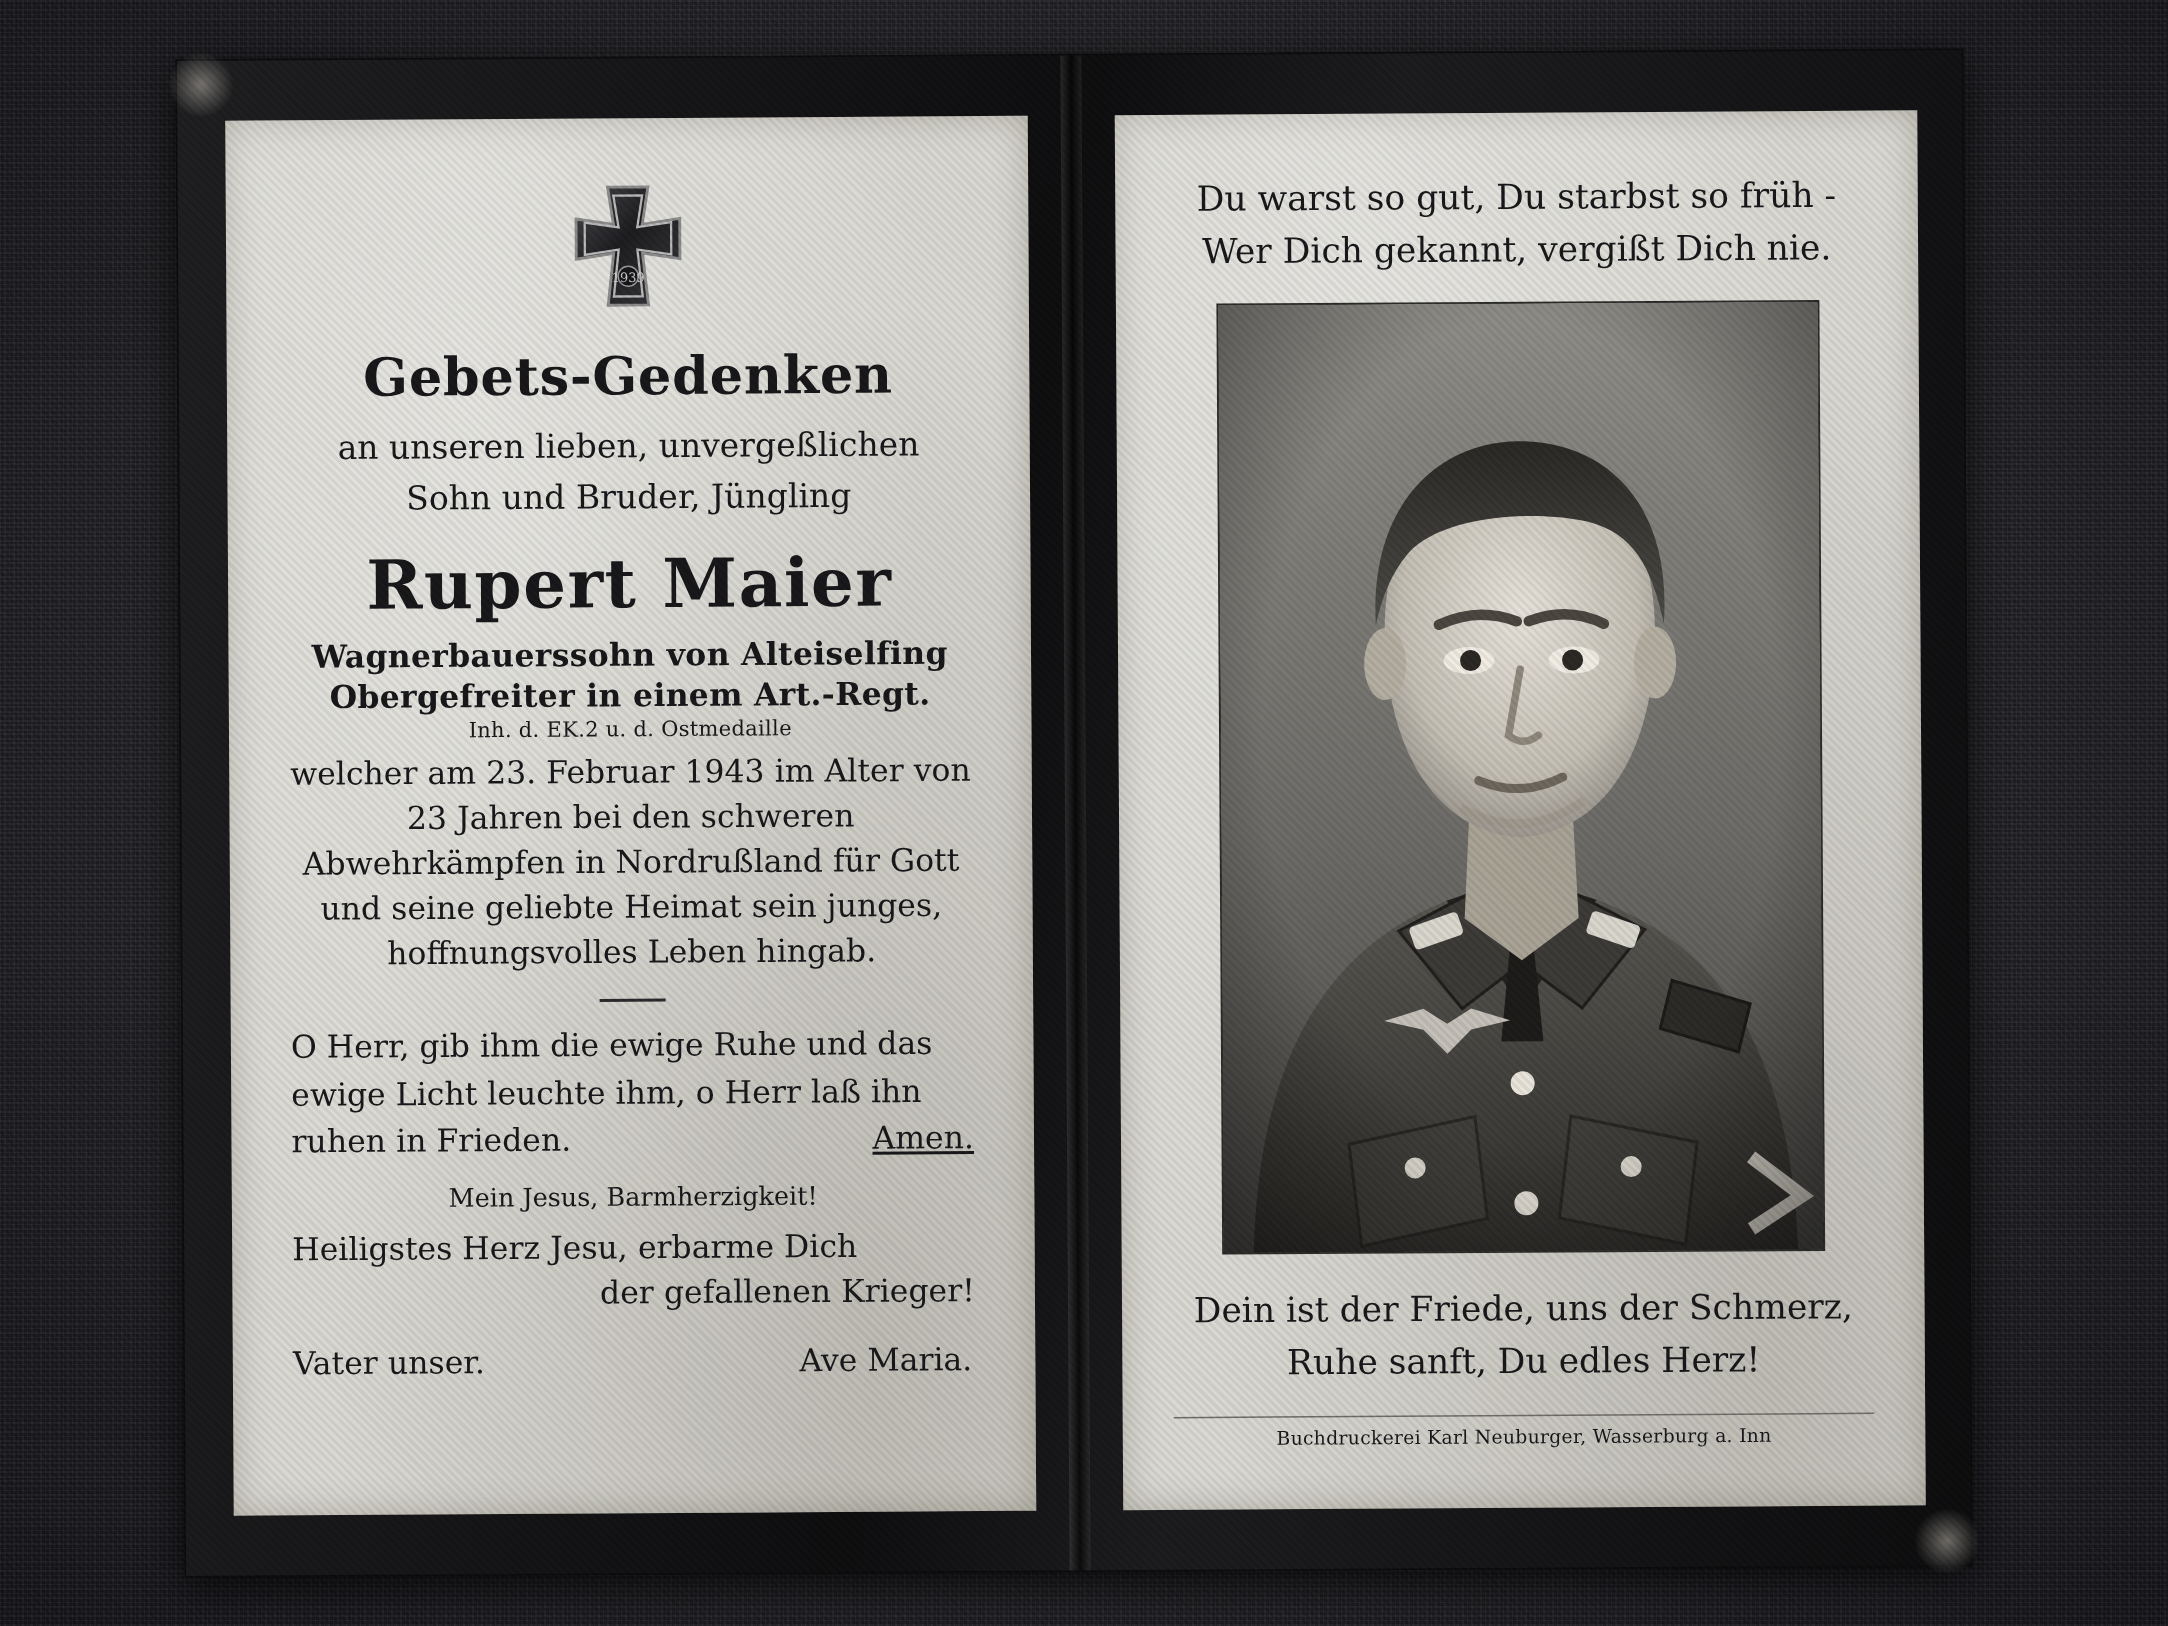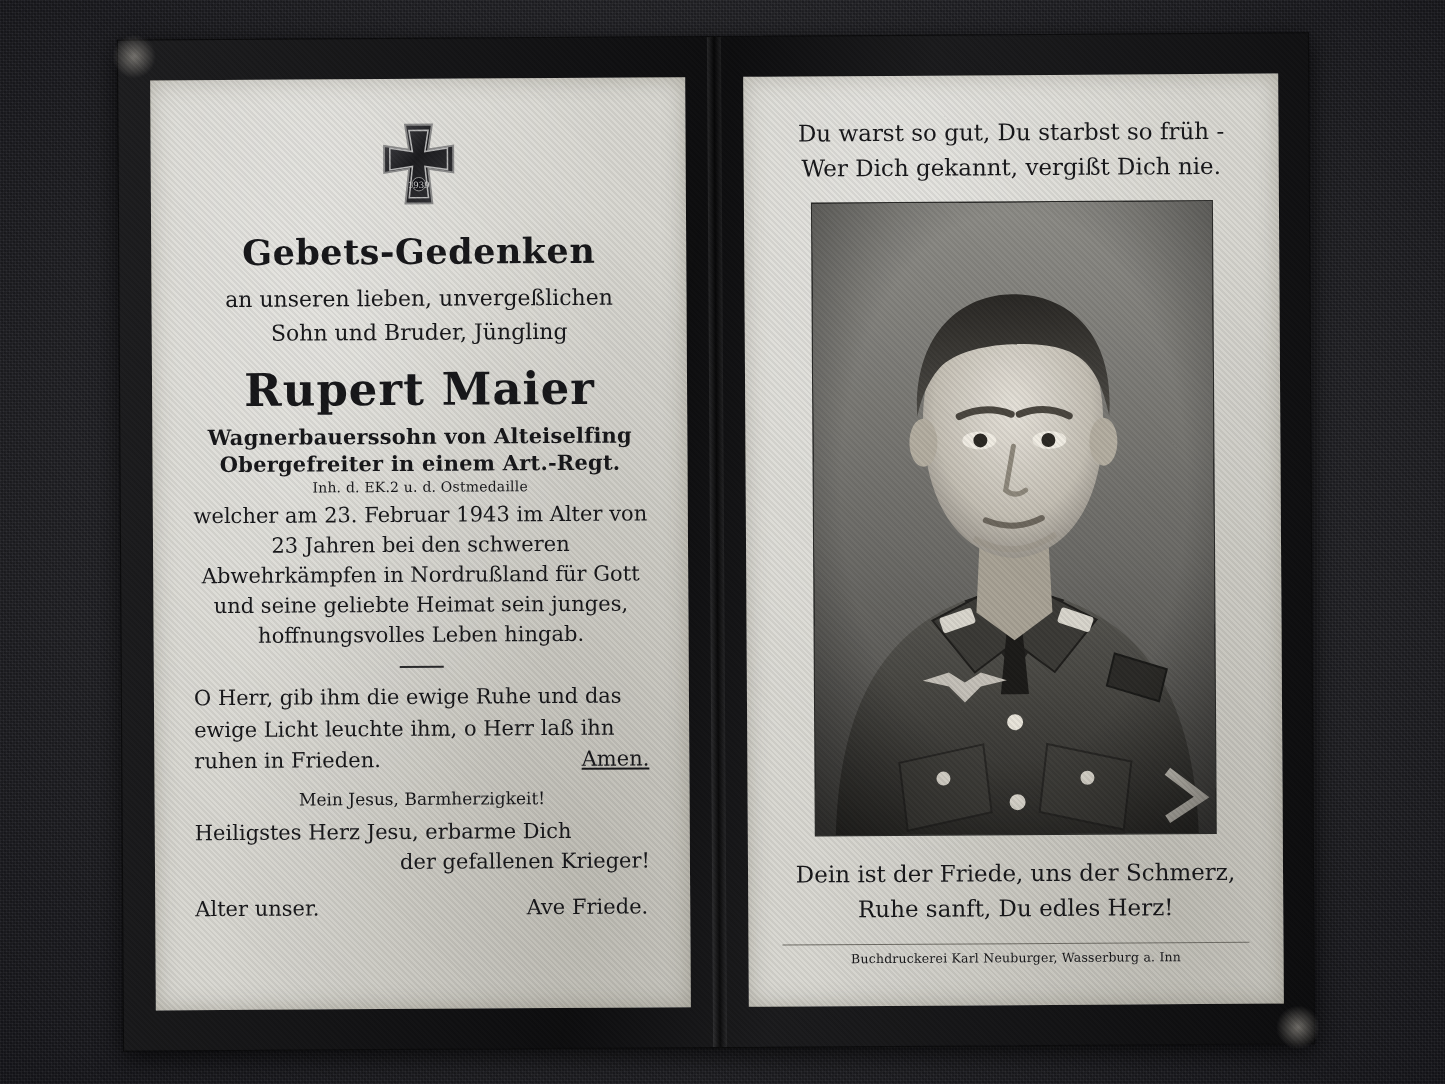--- a/index.html
+++ b/index.html
@@ -243,22 +243,22 @@
         </div>
 
         <div class="small-line fraktur">Mein Jesus, Barmherzigkeit!</div>
 
         <div class="invoc fraktur">
           <span>Heiligstes Herz Jesu, erbarme Dich</span>
           <span class="r">der gefallenen Krieger!</span>
         </div>
 
         <div class="footline fraktur">
-          <span>Alter unser.</span>
-          <span>Ave Friede.</span>
+          <span>Vater unser.</span>
+          <span>Ave Maria.</span>
         </div>
 
       </div>
     </div>
 
     <div class="page" id="page-right">
       <div class="inner">
 
         <div class="verse-top fraktur">
           <div>Du warst so gut, Du starbst so früh -</div>

